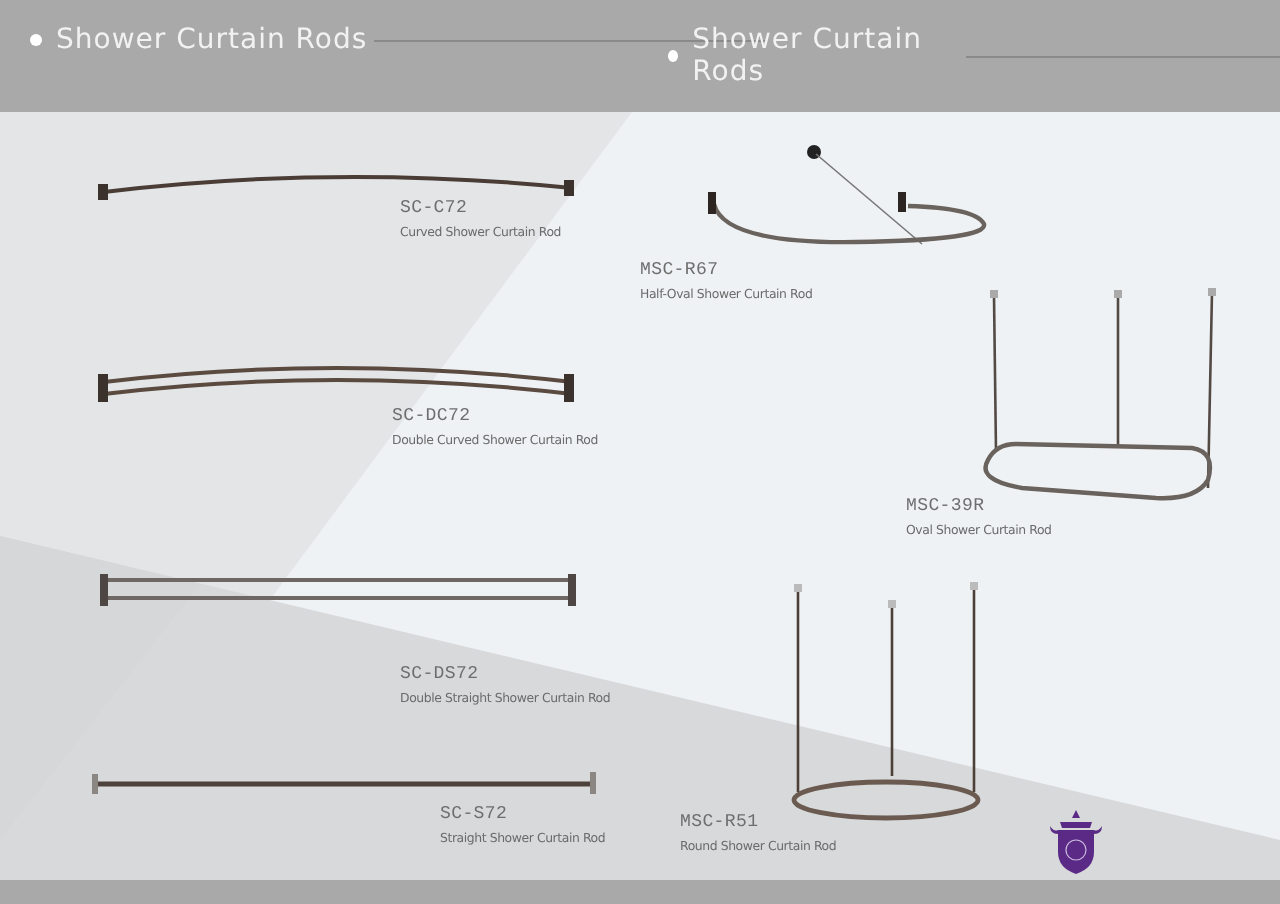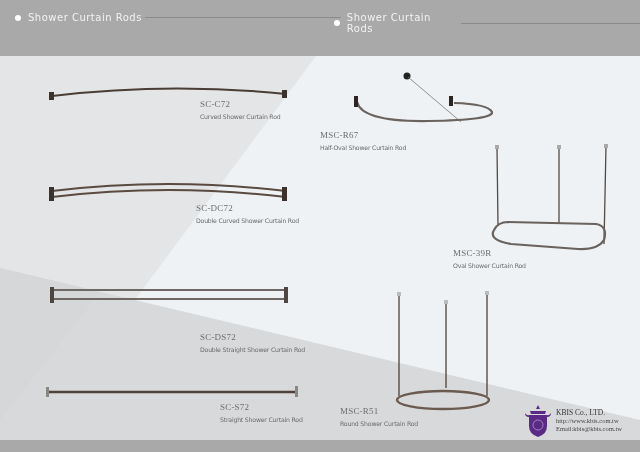--- a/index.html
+++ b/index.html
@@ -1,24 +1,24 @@
 <!DOCTYPE html>
 <html><head>
 <meta charset="utf-8">
 <style>
   html, body { margin:0; padding:0; }
   body { width:640px; height:452px; position:relative; overflow:hidden; background:#eef2f5; font-family:"Liberation Sans", sans-serif; }
   .bg { position:absolute; left:0; top:0; width:640px; height:452px; }
   .header { position:absolute; left:0; top:0; width:640px; height:56px; background:#a9a9a9; }
   .footer { position:absolute; left:0; top:440px; width:640px; height:12px; background:#a9a9a9; }
-  .sec-title { position:absolute; top:12px; display:flex; align-items:center; color:#f2f2f2; font-size:10px; letter-spacing:0.5px; font-family:"DejaVu Sans", sans-serif; }
+  .sec-title { position:absolute; top:12px; display:flex; align-items:center; color:#f2f2f2; font-size:14px; letter-spacing:0.5px; font-family:"DejaVu Sans", sans-serif; }
   .sec-title .dot { width:6px; height:6px; border-radius:50%; background:#ffffff; margin-right:7px; }
   .sec-title .rule { height:1px; background:#8a8a8a; margin-left:3px; }
   .prod { position:absolute; }
-  .code { font-size:9px; color:#6e6e6e; font-family:Liberation Serif, serif; letter-spacing:0.2px; }
+  .code { font-size:9px; color:#6e6e6e; font-family:Liberation Mono, monospace; letter-spacing:0.2px; }
   .name { font-size:6.2px; color:#6b6b6b; margin-top:4px; font-family:"DejaVu Sans", sans-serif; letter-spacing:-0.2px; }
   .rod { position:absolute; }
   .logo { position:absolute; left:524px; top:404px; display:flex; align-items:center; }
   .logo-text { margin-left:4px; font-family:"Liberation Serif", serif; line-height:8px; }
   .logo-text .co { font-size:7.5px; color:#333; }
   .logo-text .ln { font-size:6.5px; color:#444; }
 </style>
 </head>
 <body>
 
@@ -129,18 +129,13 @@
 
 <div class="logo">
   <svg width="28" height="34" viewBox="0 0 28 34">
     <path d="M14,1 L16,5 L12,5 Z" fill="#5b2a86"></path>
     <path d="M6,7 L22,7 L21,10 L7,10 Z" fill="#5b2a86"></path>
     <path d="M1,9 Q3,12 5,11 L5,13 Q1,13 1,9 Z" fill="#5b2a86"></path>
     <path d="M27,9 Q25,12 23,11 L23,13 Q27,13 27,9 Z" fill="#5b2a86"></path>
     <path d="M5,11 L23,11 L23,22 Q23,30 14,33 Q5,30 5,22 Z" fill="#5b2a86"></path>
     <circle cx="14" cy="21" r="5" fill="none" stroke="#c9b8dc" stroke-width="0.6"></circle>
   </svg>
-  <div class="logo-text">
-    <div class="co">KBIS Co., LTD.</div>
-    <div class="ln">http://www.kbis.com.tw</div>
-    <div class="ln">Email:kbis@kbis.com.tw</div>
-  </div>
 </div>
 
 </body></html>

